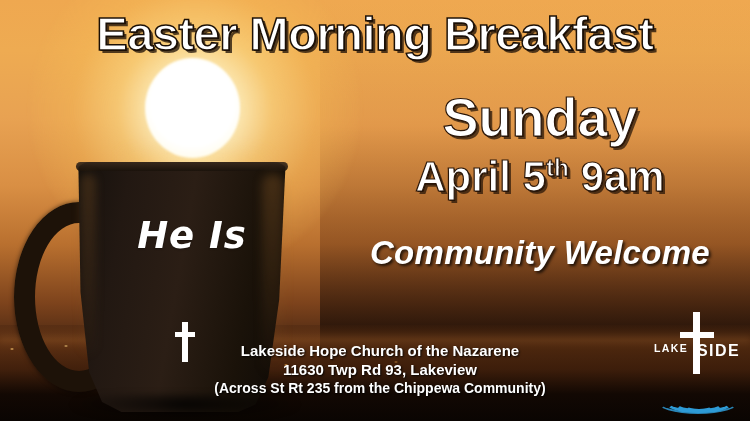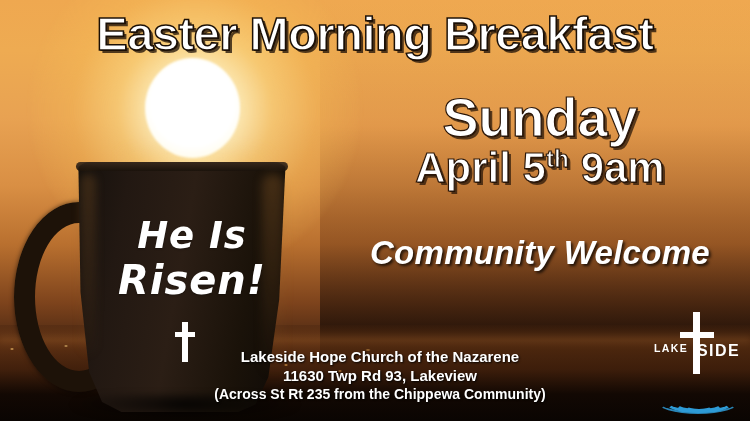--- a/index.html
+++ b/index.html
@@ -113,30 +113,30 @@
     letter-spacing:-.5px;color:#ffffff;
     -webkit-text-stroke:1.5px #1a0f06;
     text-shadow:3px 3px 0 rgba(25,14,6,.75), 1px 1px 0 rgba(25,14,6,.9);}
 
   .when{position:absolute;left:350px;top:90px;width:380px;text-align:center;
     font-family:"Liberation Sans",sans-serif;font-weight:bold;color:#ffffff;
     -webkit-text-stroke:1.2px #2a1608;
     text-shadow:3px 3px 0 rgba(30,16,6,.7), 1px 1px 0 rgba(30,16,6,.85);
     line-height:1.02;}
   .when-1{font-size:54px;}
-  .when-2{font-size:42px;margin-top:2px;}
+  .when-2{font-size:42px;margin-top:11px;}
   .when-2 sup{font-size:.58em;vertical-align:super;}
 
   .welcome{position:absolute;left:350px;top:234px;width:380px;text-align:center;
     font-family:"Liberation Sans",sans-serif;font-weight:bold;font-style:italic;
     font-size:33px;color:#ffffff;letter-spacing:.3px;
     text-shadow:2px 2px 3px rgba(0,0,0,.75);}
 
   .addr{position:absolute;left:195px;top:342px;width:370px;text-align:center;
-    font-family:"Liberation Sans",sans-serif;color:#ffffff;line-height:1.25;margin-top:6px;}
+    font-family:"Liberation Sans",sans-serif;color:#ffffff;line-height:1.25;}
   .addr-1{font-size:15px;font-weight:bold;text-shadow:1px 1px 2px rgba(0,0,0,.9);}
   .addr-2{font-size:15px;font-weight:bold;text-shadow:1px 1px 2px rgba(0,0,0,.9);}
   .addr-3{font-size:14px;font-weight:bold;text-shadow:1px 1px 2px rgba(0,0,0,.9);}
 
   
   .logo{position:absolute;left:648px;top:312px;width:96px;height:100px;}
   .logo-cross{position:absolute;left:32px;top:0;width:34px;height:62px;}
   .logo-cross .v{position:absolute;left:13px;top:0;width:7px;height:62px;background:#fff;}
   .logo-cross .h{position:absolute;left:0;top:20px;width:34px;height:6px;background:#fff;}
   .logo-lake{position:absolute;left:6px;top:30px;font-size:10.5px;font-weight:bold;
@@ -171,21 +171,20 @@
   <div class="mug-wrap">
     <div class="mug-handle"></div>
     <div class="mug-body"></div>
     <div class="mug-rim"></div>
     <div class="mug-sheenL"></div>
     <div class="mug-sheenR"></div>
     <div class="mug-shadow"></div>
   </div>
   <div class="mug-text">
     <div class="mug-line1">He Is</div>
-    <div class="mug-line2">Risen!</div>
   </div>
   <div class="mug-cross">
     <div class="v"></div>
       <div class="h"></div>
   </div>
 
   <div class="title">Easter Morning Breakfast</div>
 
   <div class="when">
     <div class="when-1">Sunday</div>

